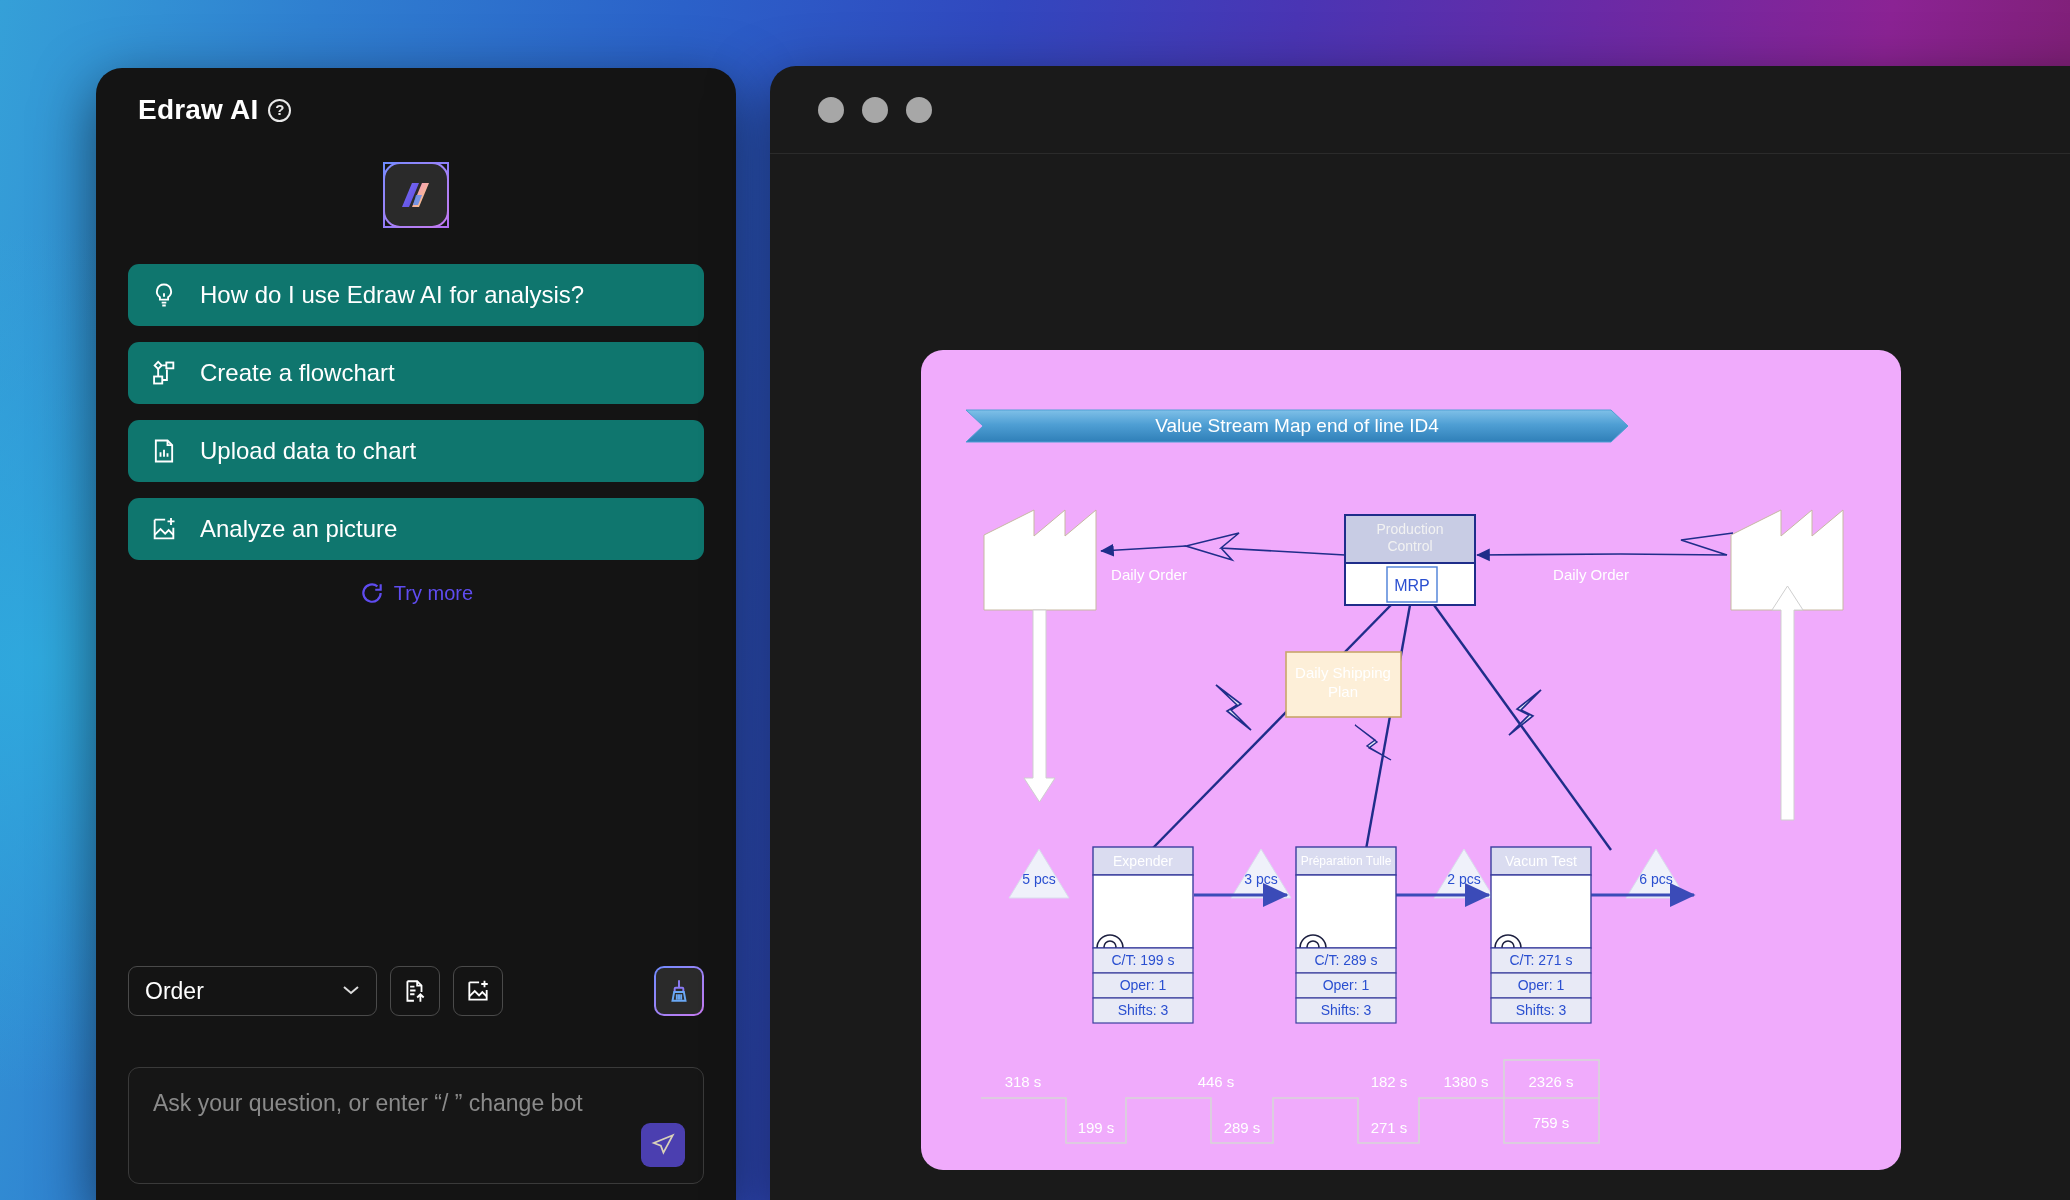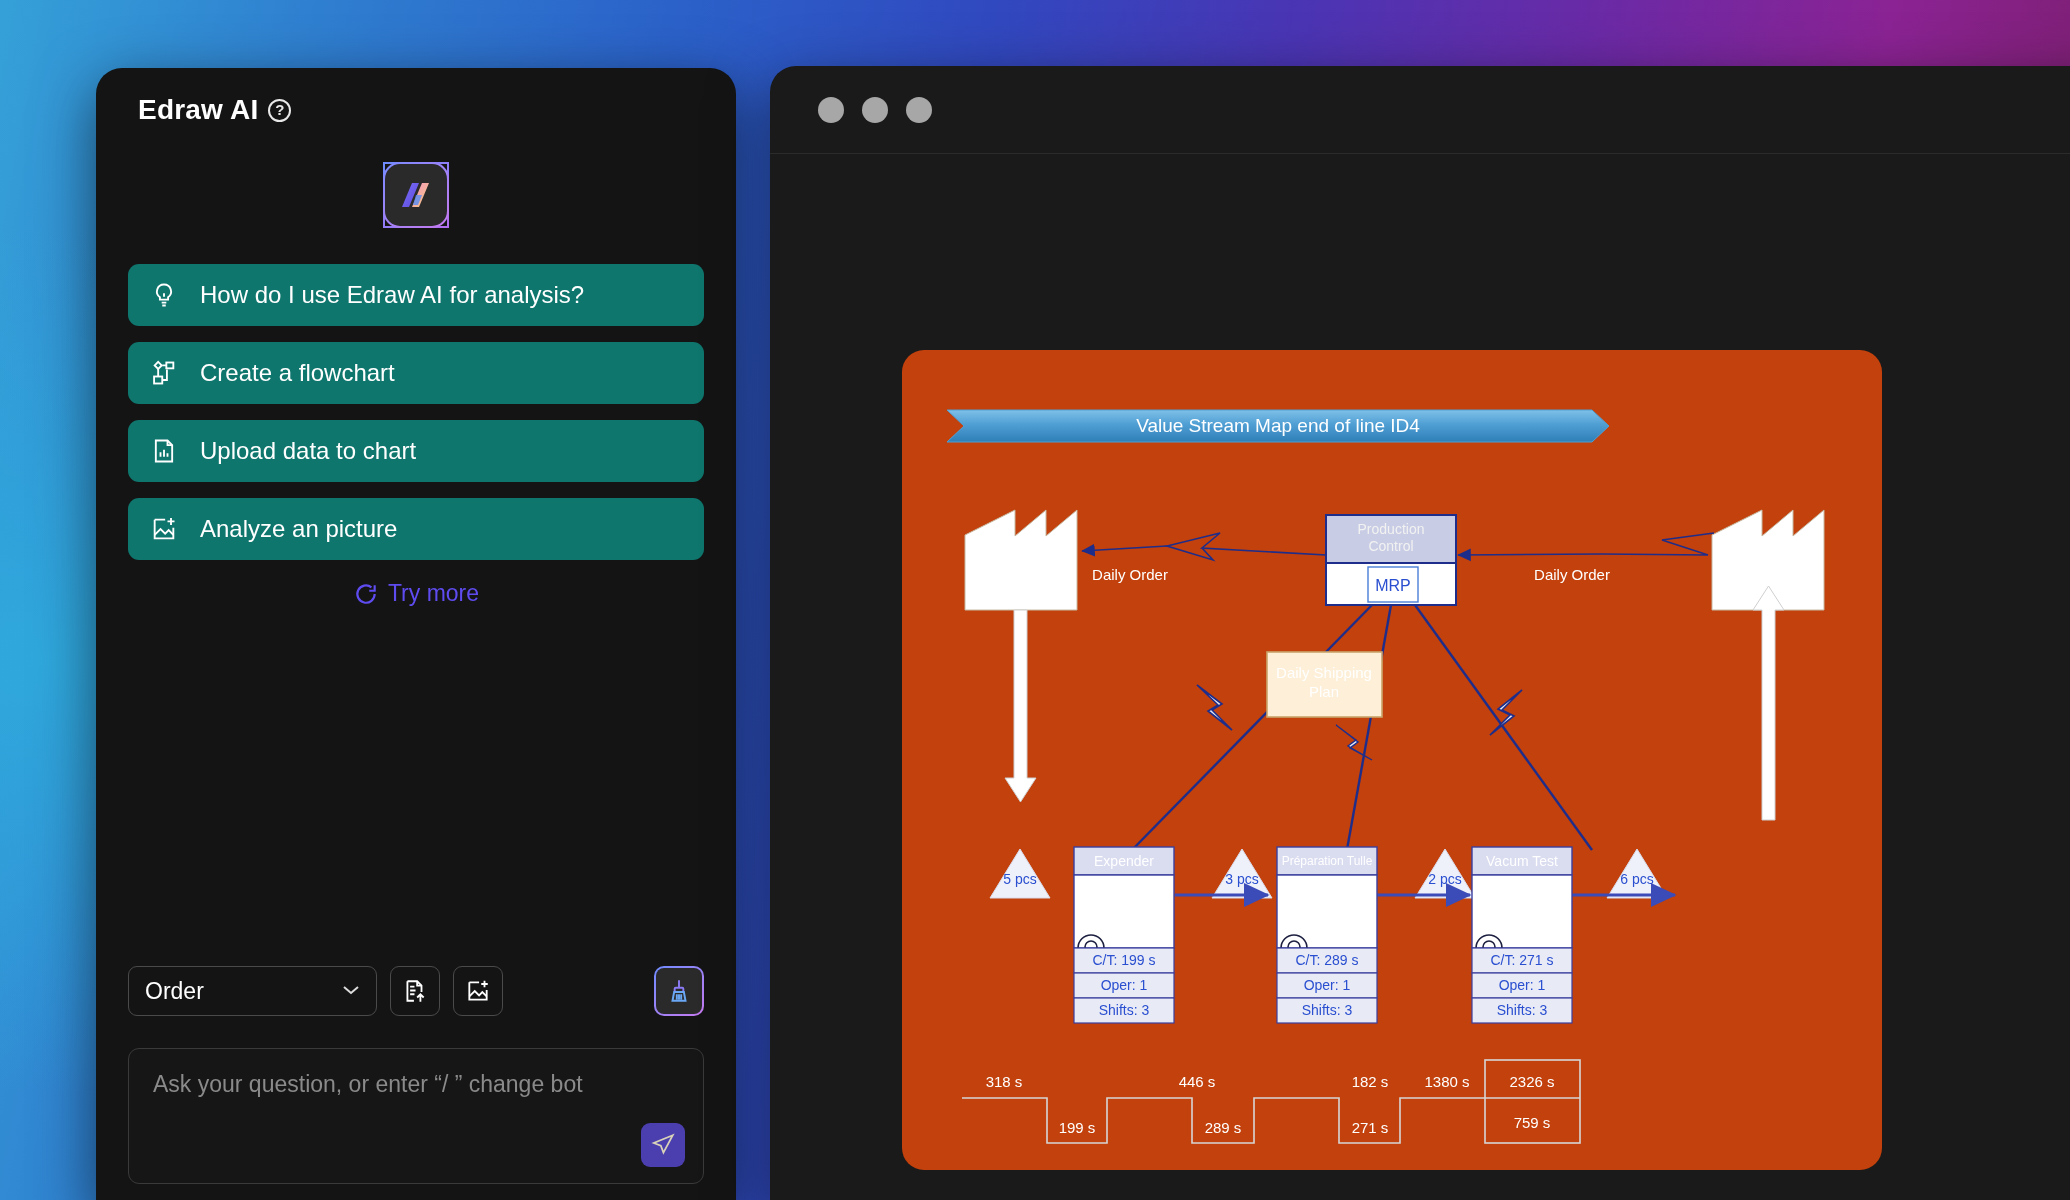--- a/index.html
+++ b/index.html
@@ -73,21 +73,21 @@
     cursor: pointer;
   }
   .sugg-label { color: #fff; font-size: 24px; }
   .sugg-icon { width: 28px; height: 28px; flex: 0 0 28px; color: #fff; }
   .sugg-icon svg { display: block; width: 28px; height: 28px; }
 
   .try-more {
     display: flex; align-items: center; justify-content: center; gap: 9px;
     margin-top: 20px; cursor: pointer;
   }
-  .try-more-label { color: #5f4cf0; font-size: 23px; }
+  .try-more-label { color: #5f4cf0; font-size: 20px; }
   .try-icon { width: 26px; height: 26px; color: #5f4cf0; }
 
   .chat-controls {
     position: absolute; left: 32px; right: 32px; bottom: 192px;
     display: flex; align-items: center; gap: 13px;
   }
   .chat-select {
     flex: 0 0 249px; height: 50px;
     border: 1px solid #4a4a4a; border-radius: 9px;
     display: flex; align-items: center; justify-content: space-between;
@@ -108,21 +108,21 @@
     display: flex; align-items: center; justify-content: center;
     cursor: pointer;
     background-image: linear-gradient(#2a2a2a,#2a2a2a), linear-gradient(140deg,#6f8cff,#c77af0);
     background-origin: border-box; background-clip: padding-box, border-box;
     border: 2px solid transparent;
   }
   .clear-btn svg { width: 26px; height: 26px; display: block; }
 
   .chat-box {
     position: absolute; left: 32px; right: 32px; bottom: 24px;
-    height: 136px;
+    height: 117px;
     border: 1px solid #3a3a3a; border-radius: 11px;
     background: #161616;
     padding: 22px 24px;
   }
   .chat-placeholder { color: #8a8a8a; font-size: 23px; }
   .send-btn {
     position: absolute; right: 18px; bottom: 16px;
     width: 44px; height: 44px; border-radius: 9px;
     background: #4b3fb0;
     display: flex; align-items: center; justify-content: center;
@@ -146,23 +146,23 @@
     border-bottom: 1px solid #2b2b2b;
   }
   .dot { width: 26px; height: 26px; border-radius: 50%; background: #a7a7a7; cursor: pointer; }
 
   .canvas-wrap {
     position: absolute; left: 0; top: 110px; right: 0; bottom: 0;
     padding: 0;
   }
   .canvas {
     position: absolute;
-    left: 132px; top: 174px;
+    left: 151px; top: 174px;
     width: 980px; height: 820px;
-    background: #c2410c;
+    background: #f0abfc;
     border-radius: 22px;
   }
   .svg-canvas { position: absolute; inset: 0; width: 100%; height: 100%; }
 
   
   .d-text { font-family: "Liberation Sans", sans-serif; }
 </style>
 </head>
 <body>
 

